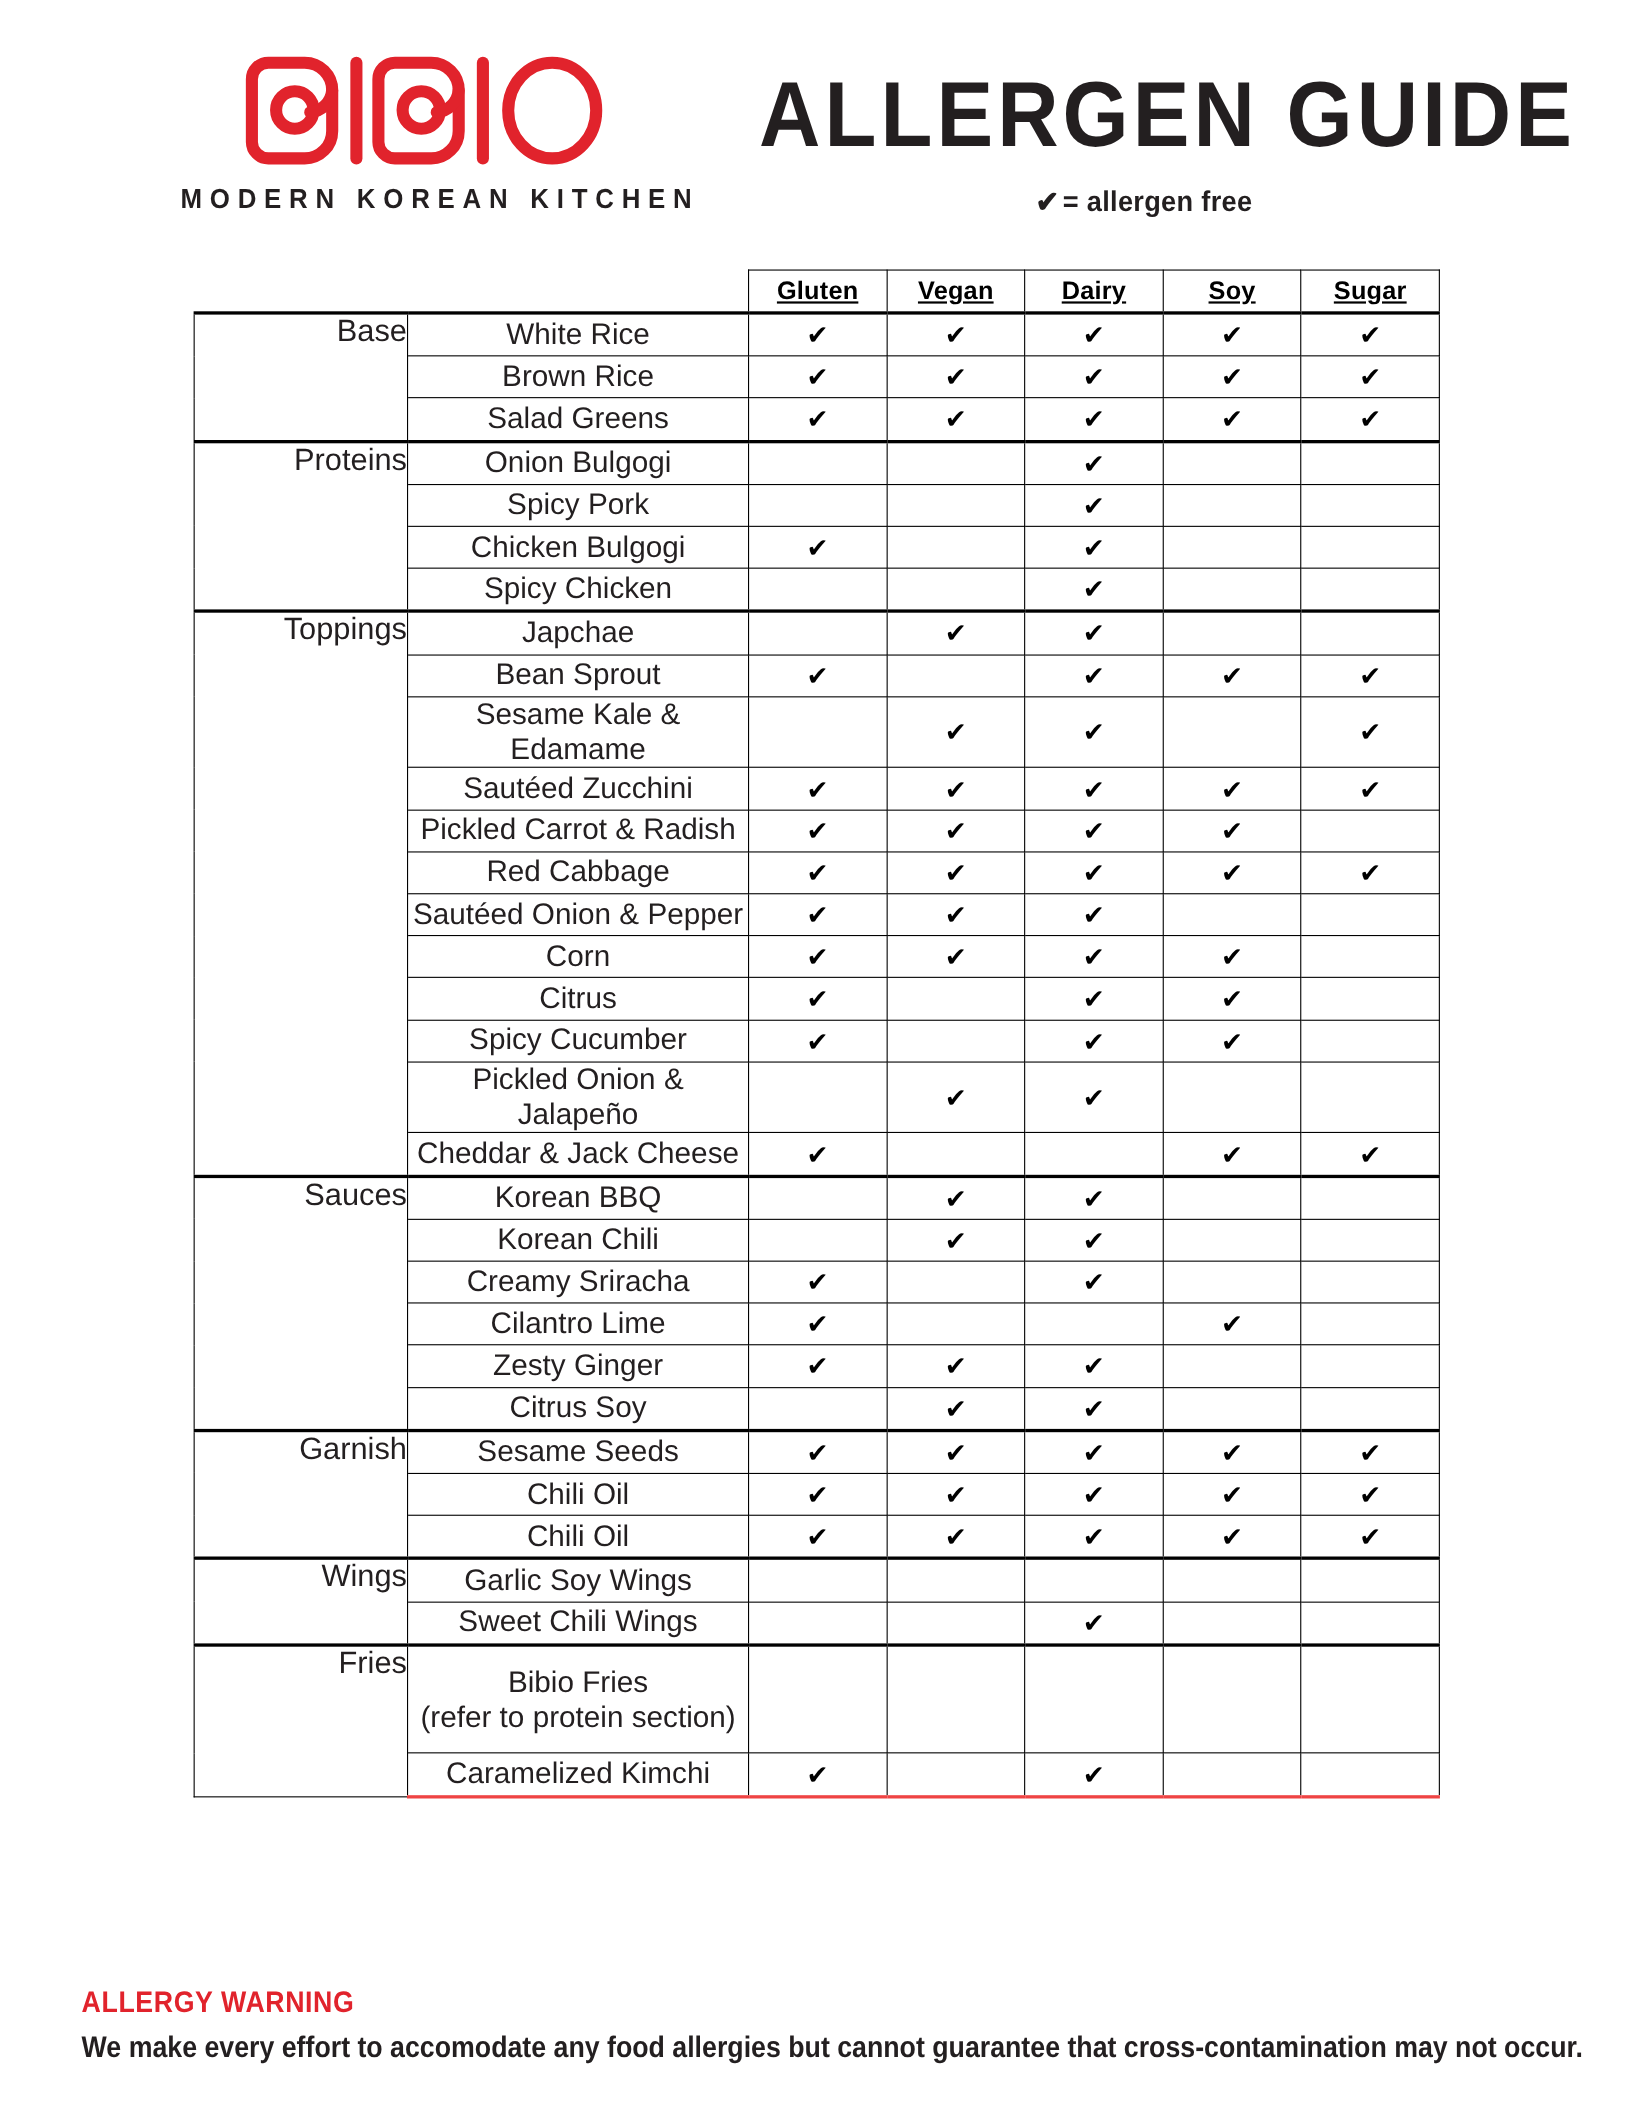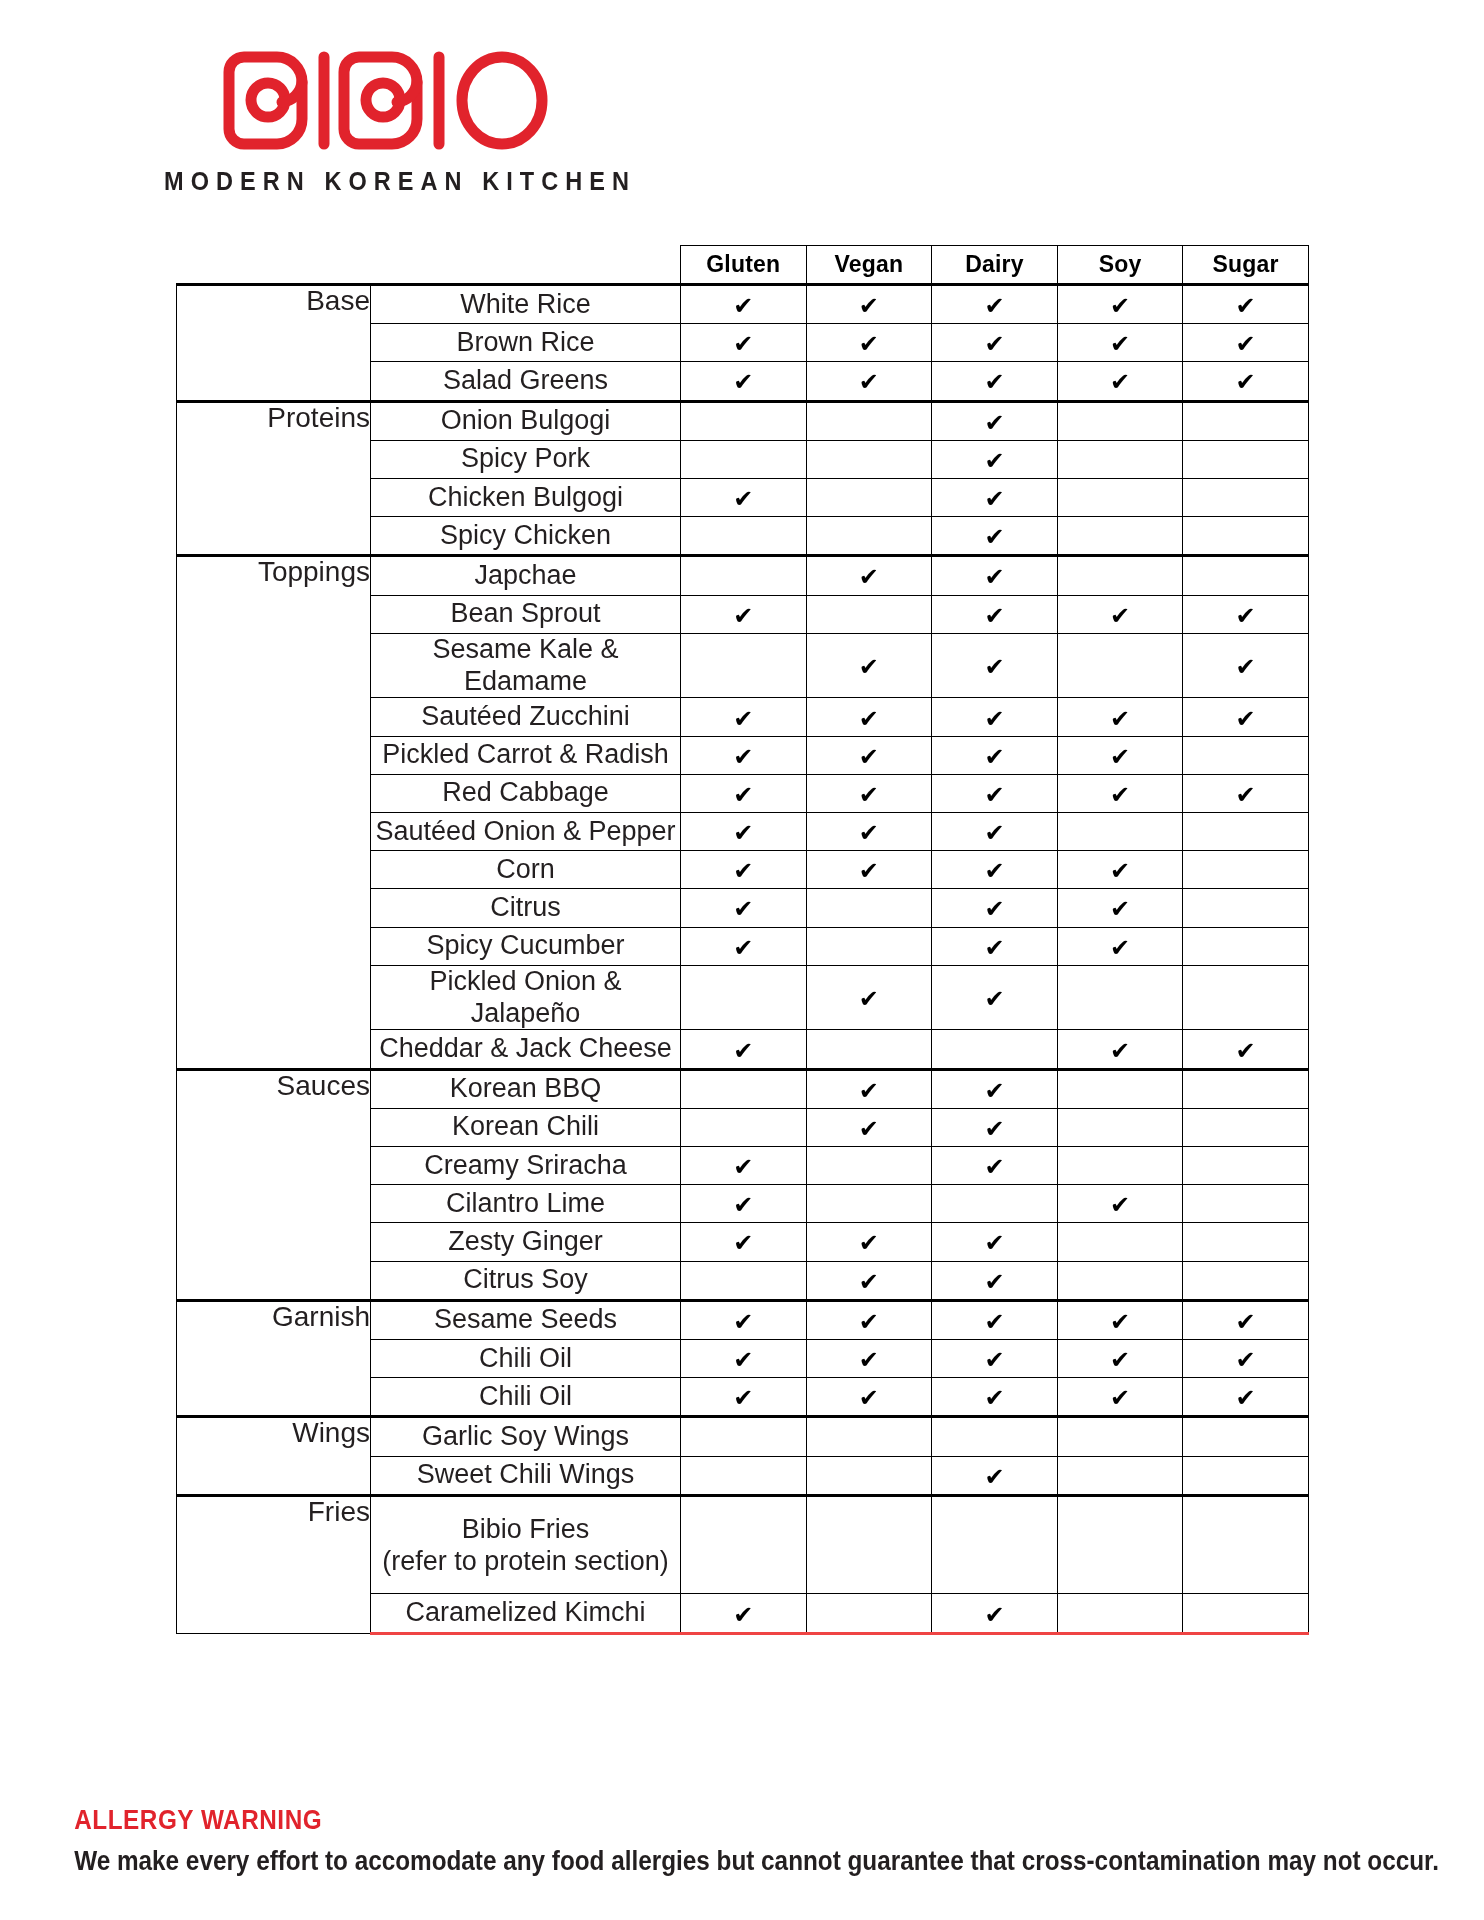--- a/index.html
+++ b/index.html
@@ -114,20 +114,21 @@
   }
 
   thead th {
     height: 37px;
     font-size: 23px;
     font-weight: 700;
     text-align: center;
     vertical-align: middle;
     color: #000000;
     letter-spacing: 0.2px;
+    text-decoration: underline;
   }
   thead th.blank-cat,
   thead th.blank-item {
     border: 0;
   }
 
   tbody td {
     height: 37.2px;
     font-size: 21.5px;
     text-align: center;
@@ -222,20 +223,24 @@
           <path d="M197 34 a22 22 0 0 1 -20 20"></path>
 
           <line x1="219" y1="9" x2="219" y2="96"></line>
 
           <ellipse cx="282" cy="52.5" rx="40" ry="43.5"></ellipse>
         </g>
       </svg>
       <div class="brand-tagline">MODERN KOREAN KITCHEN</div>
     </div>
 
+    <div class="title-block">
+      <div class="main-title">ALLERGEN GUIDE</div>
+      <div class="legend"><span class="lg-check">✔</span><span>= allergen free</span></div>
+    </div>
 
   </div>
 
   <div class="table-wrap">
     <table class="allergen">
       <colgroup>
         <col class="c-cat">
           <col class="c-item">
         <col class="c-mark">
           <col class="c-mark">

